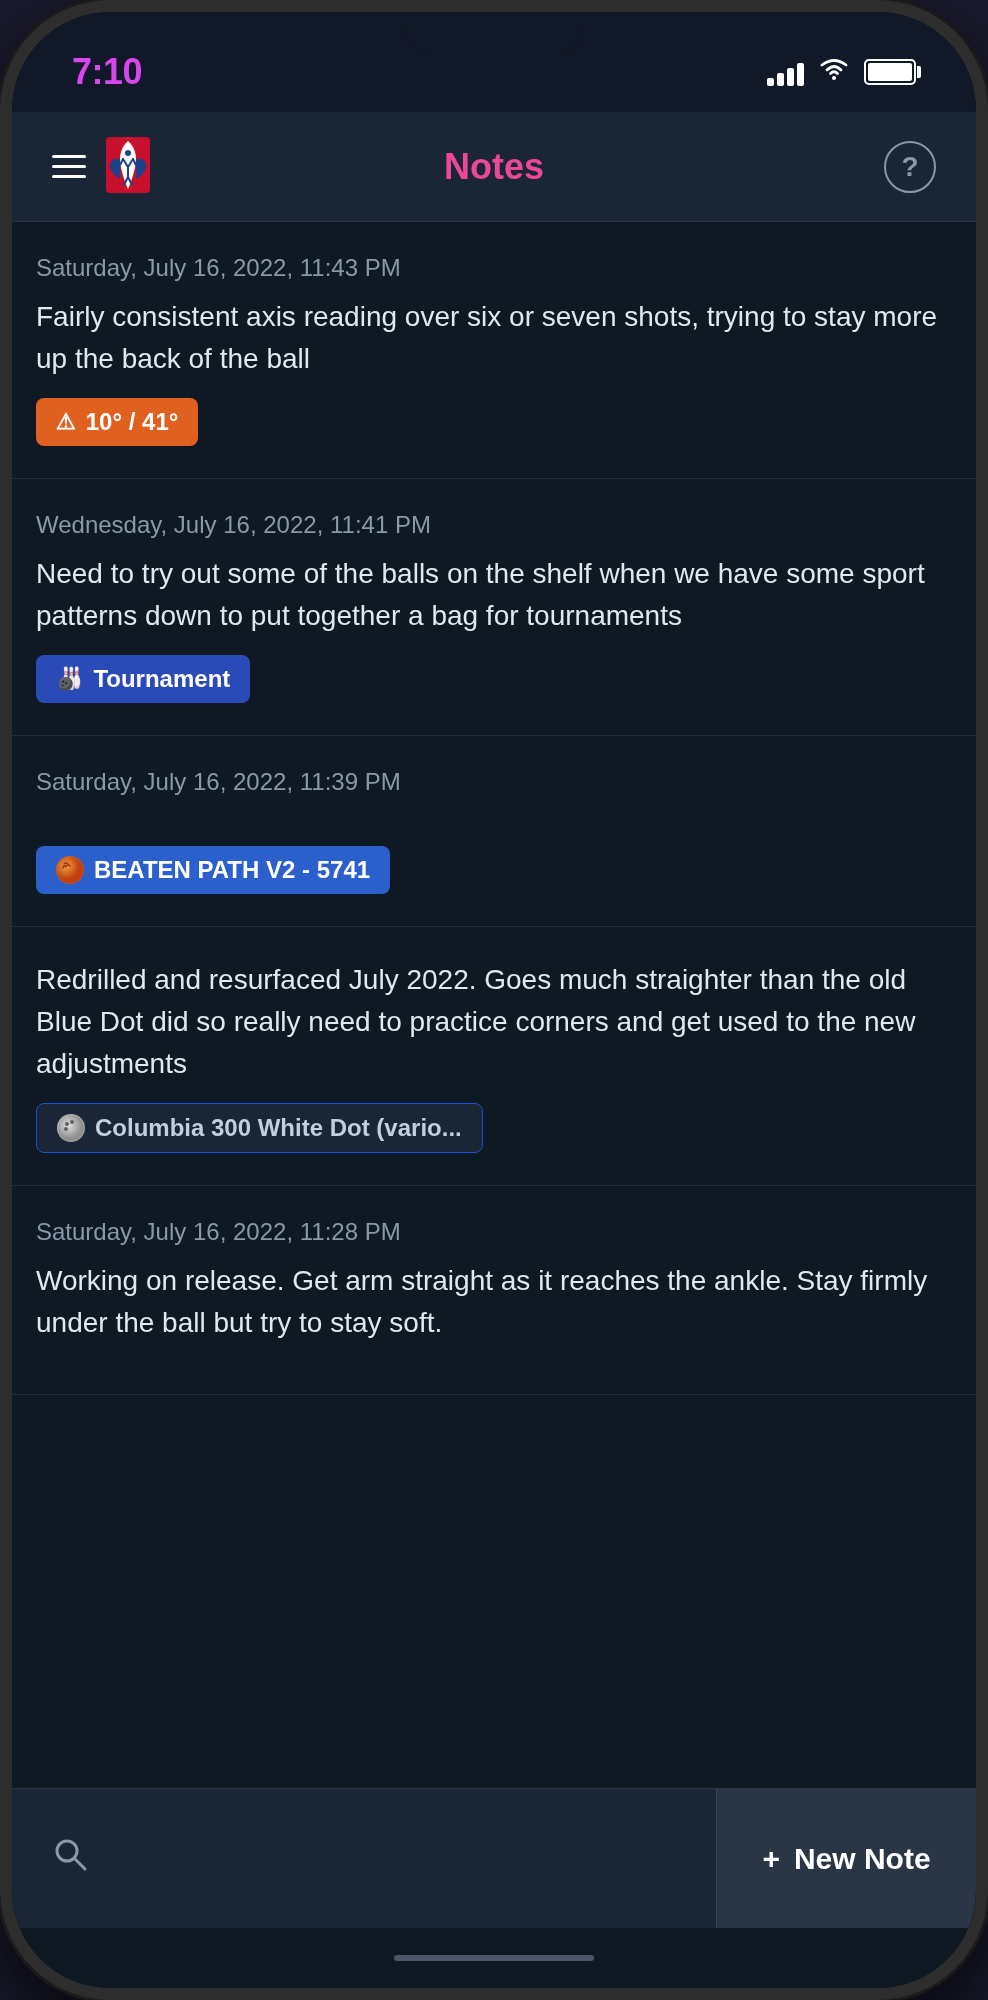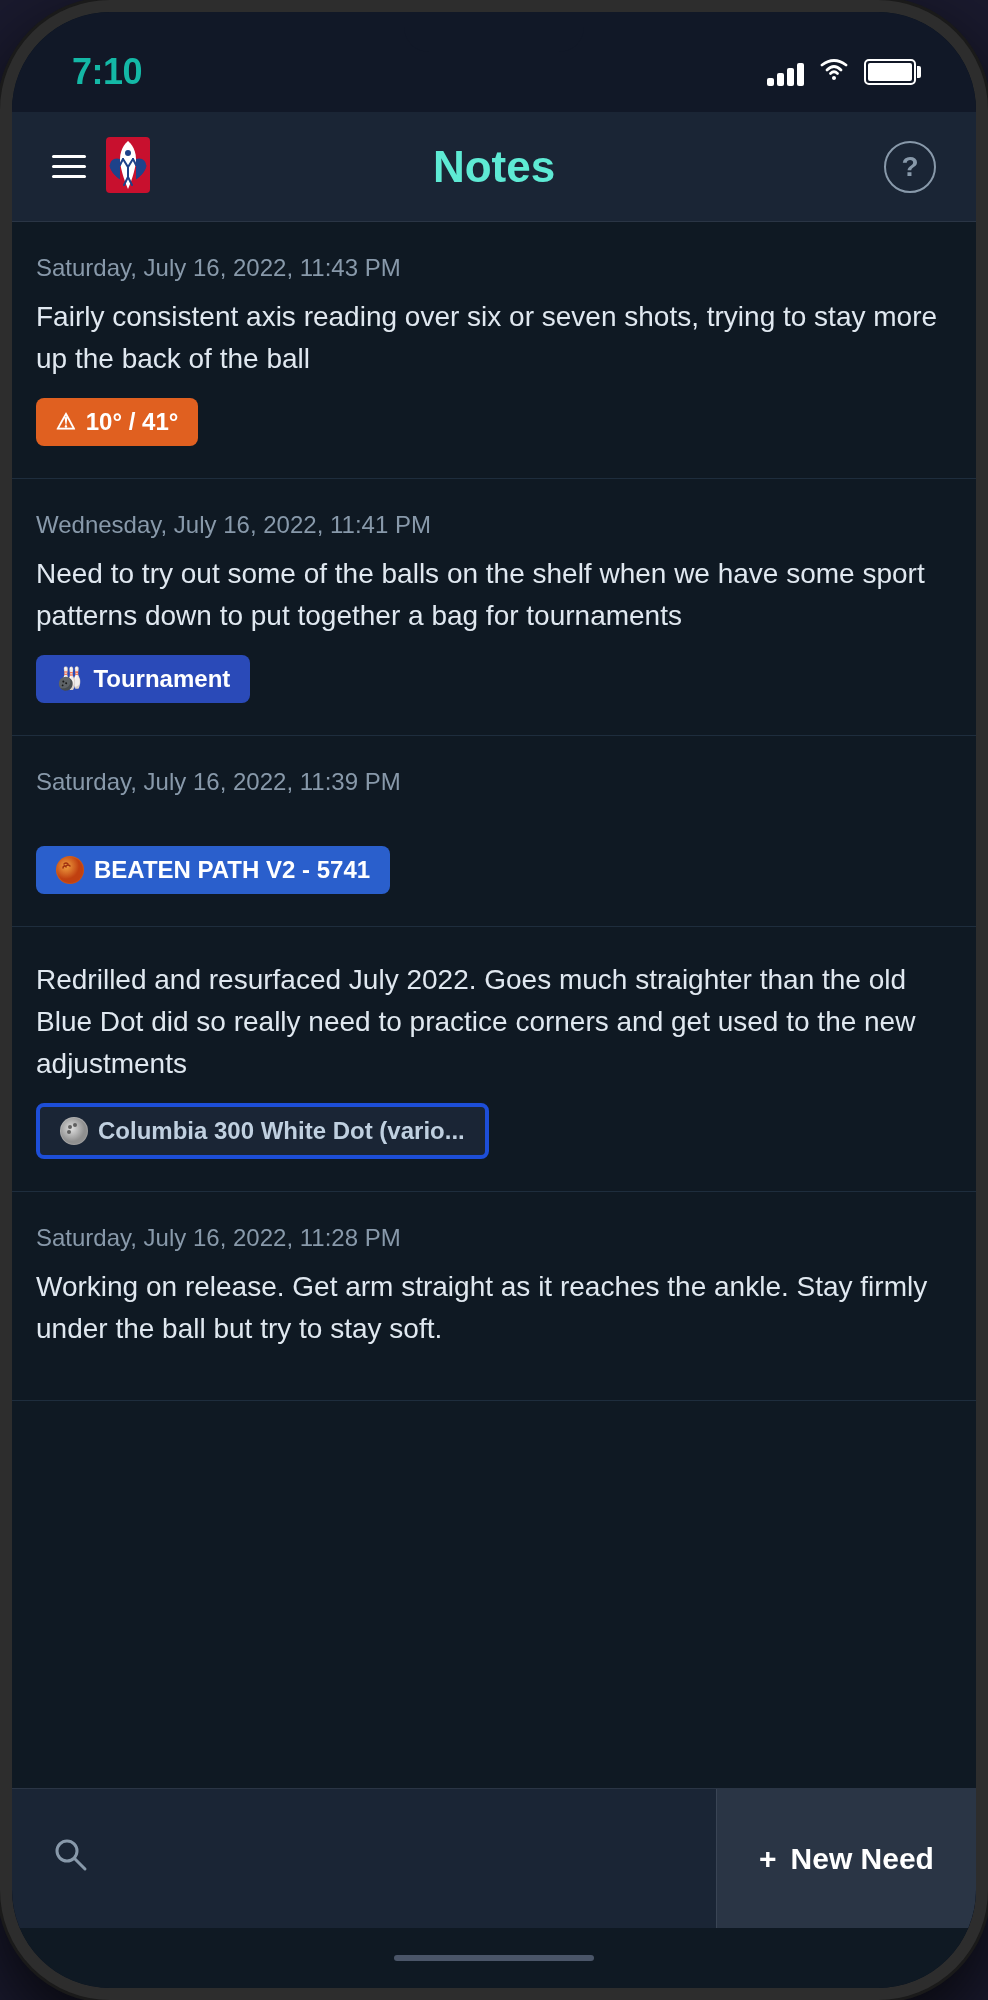--- a/index.html
+++ b/index.html
@@ -62,21 +62,21 @@
       height: 100px;
       background: #111827;
       display: flex;
       align-items: center;
       justify-content: space-between;
       padding: 20px 60px 0;
       position: relative;
     }
 
     .status-time {
-      color: #14b8a6;
+      color: #d946ef;
       font-size: 36px;
       font-weight: 700;
       letter-spacing: -0.5px;
     }
 
     .status-icons {
       display: flex;
       align-items: center;
       gap: 14px;
     }
@@ -166,22 +166,22 @@
     }
 
     .hamburger-line {
       width: 34px;
       height: 3px;
       background: white;
       border-radius: 2px;
     }
 
     .header-title {
-      color: #5eead4;
-      font-size: 44px;
+      color: #ec4899;
+      font-size: 36px;
       font-weight: 700;
       position: absolute;
       left: 50%;
       transform: translateX(-50%);
     }
 
     .help-btn {
       width: 52px;
       height: 52px;
       border: 2px solid #8899aa;
@@ -250,21 +250,21 @@
 
     .tag-blue-ball {
       background: #2a5fcc;
       color: white;
       margin-top: 36px;
     }
 
     .tag-dark {
       background: #1a2535;
       color: #c0d0e0;
-      border: 4px solid #1d4ed8;
+      border: 1px solid #1d4ed8;
     }
 
     
     .bottom-bar {
       height: 140px;
       background: #1a2535;
       display: flex;
       align-items: center;
       border-top: 1px solid #2a3545;
     }
@@ -506,21 +506,21 @@
         <div class="search-area">
           <div class="search-icon-wrap">
             <svg width="36" height="36" viewBox="0 0 36 36" fill="none">
               <circle cx="15" cy="15" r="10" stroke="#8899aa" stroke-width="3"></circle>
               <line x1="23" y1="23" x2="33" y2="33" stroke="#8899aa" stroke-width="3" stroke-linecap="round"></line>
             </svg>
           </div>
         </div>
         <div class="new-note-btn">
           <span class="plus-icon">+</span>
-          <span>New Need</span>
+          <span>New Note</span>
         </div>
       </div>
 
       <div class="home-indicator">
         <div class="home-bar"></div>
       </div>
 
     </div>
   </div>
 </div>

